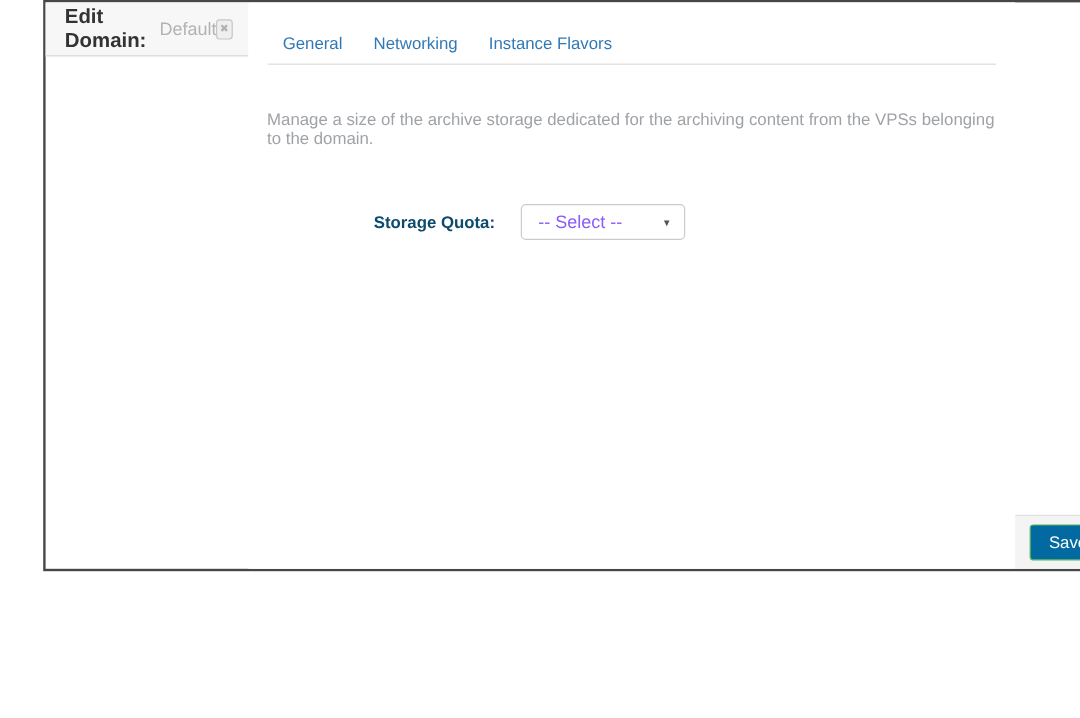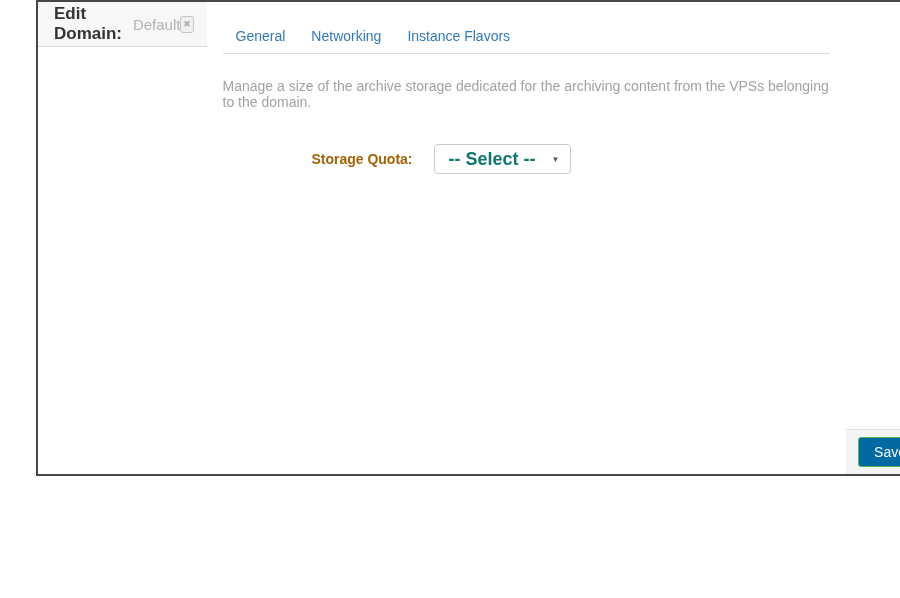--- a/index.html
+++ b/index.html
@@ -28,21 +28,21 @@
     margin-left: auto;
     width: 18px; height: 17px;
     border: 1px solid #c6c6c6; border-radius: 3px;
     background: #efefef;
     color: #b1b1b1;
     font-size: 9px; font-weight: bold; line-height: 1;
     display: flex; align-items: center; justify-content: center;
     cursor: pointer;
   }
   
-  .modal-body { flex: 1 1 auto; display: flex; flex-direction: column; background: #fff; overflow: hidden; }
+  .modal-body { flex: 1 1 auto; display: flex; flex-direction: column; background: #fff; overflow: hidden; gap: 13px; }
   
   .tabs {
     display: flex; align-items: flex-end;
     margin: 16px 16px 0 16px;
     border-bottom: 1px solid #dcdcdc;
   }
   .tab {
     padding: 9px 12px;
     font-size: 14px;
     color: #3179b5;
@@ -67,32 +67,32 @@
   }
   
   .form-row {
     display: flex; align-items: center;
     margin-top: 34px;
   }
   .form-label {
     width: 206px;
     text-align: right;
     font-size: 14px; font-weight: bold;
-    color: #a16207;
+    color: #0c4a6e;
   }
   .select-box {
     margin-left: 21px;
     width: 137px; height: 30px;
     background: #fff;
     border: 1px solid #cbcbcb; border-radius: 4px;
     display: flex; align-items: center; justify-content: space-between;
     padding: 0 10px 0 14px;
     cursor: pointer;
   }
-  .select-value { font-size: 18px; color: #0f766e; font-weight: bold; }
+  .select-value { font-size: 15px; color: #8b5cf6; }
   .select-arrow { font-size: 8px; color: #555; }
   
   .modal-footer {
     flex: 0 0 45px; height: 45px;
     margin-top: auto;
     background: #f4f4f4;
     border-top: 1px solid #e1e1e1;
     display: flex; align-items: center; justify-content: flex-end;
     padding: 0 12px; gap: 8px;
   }

